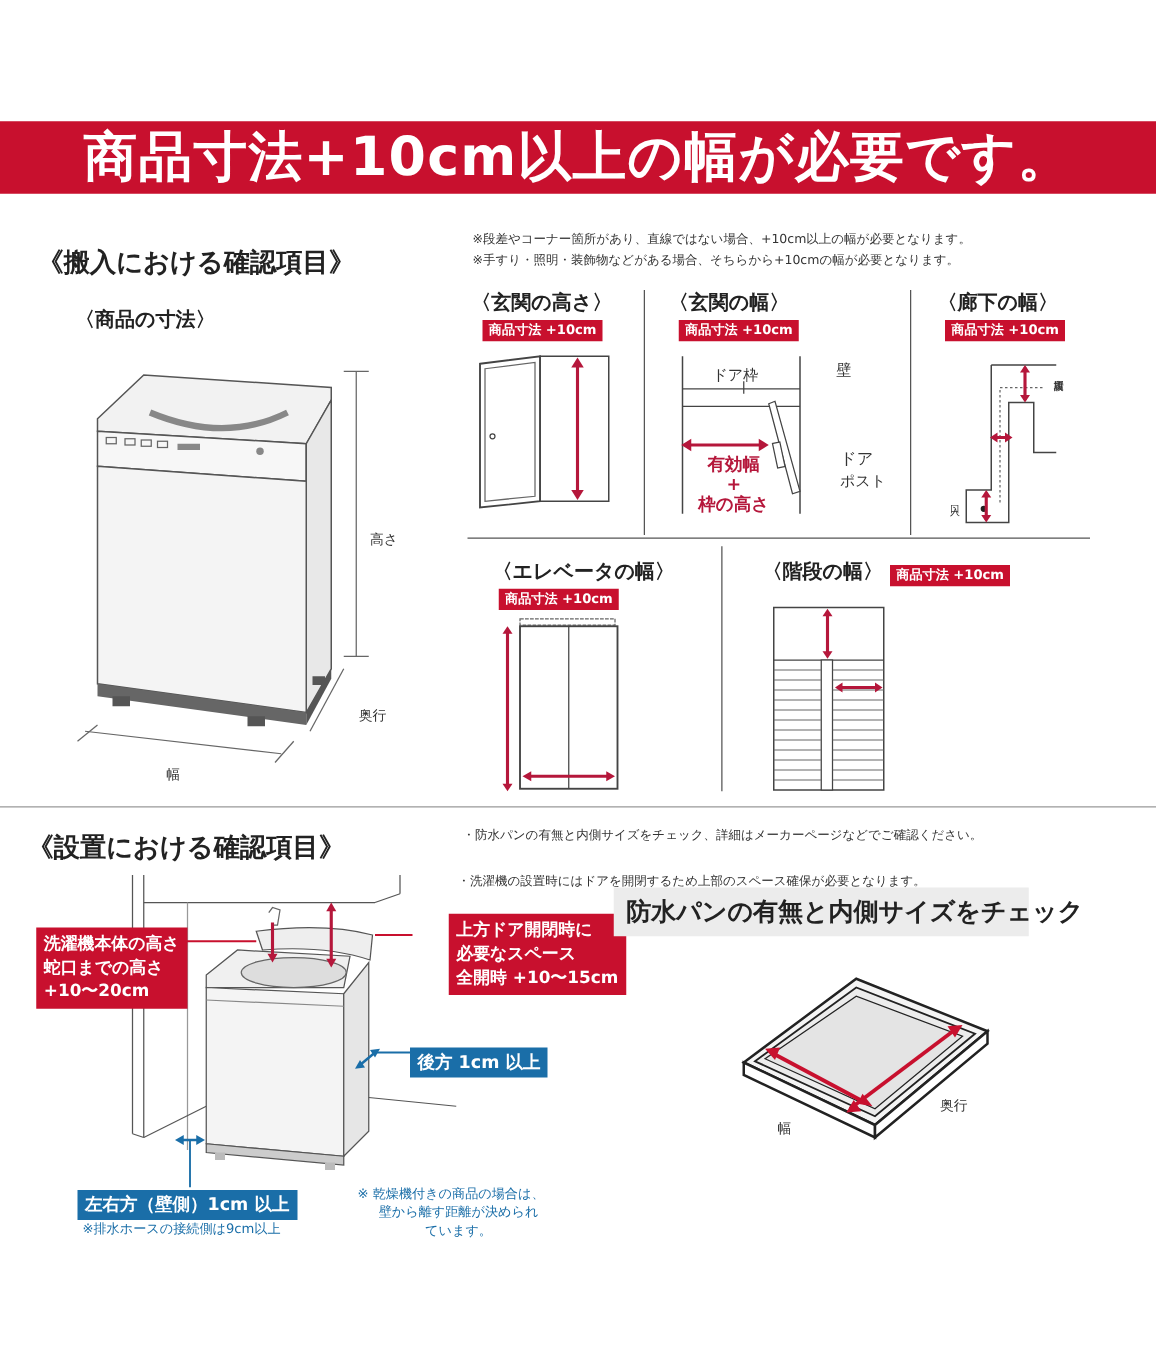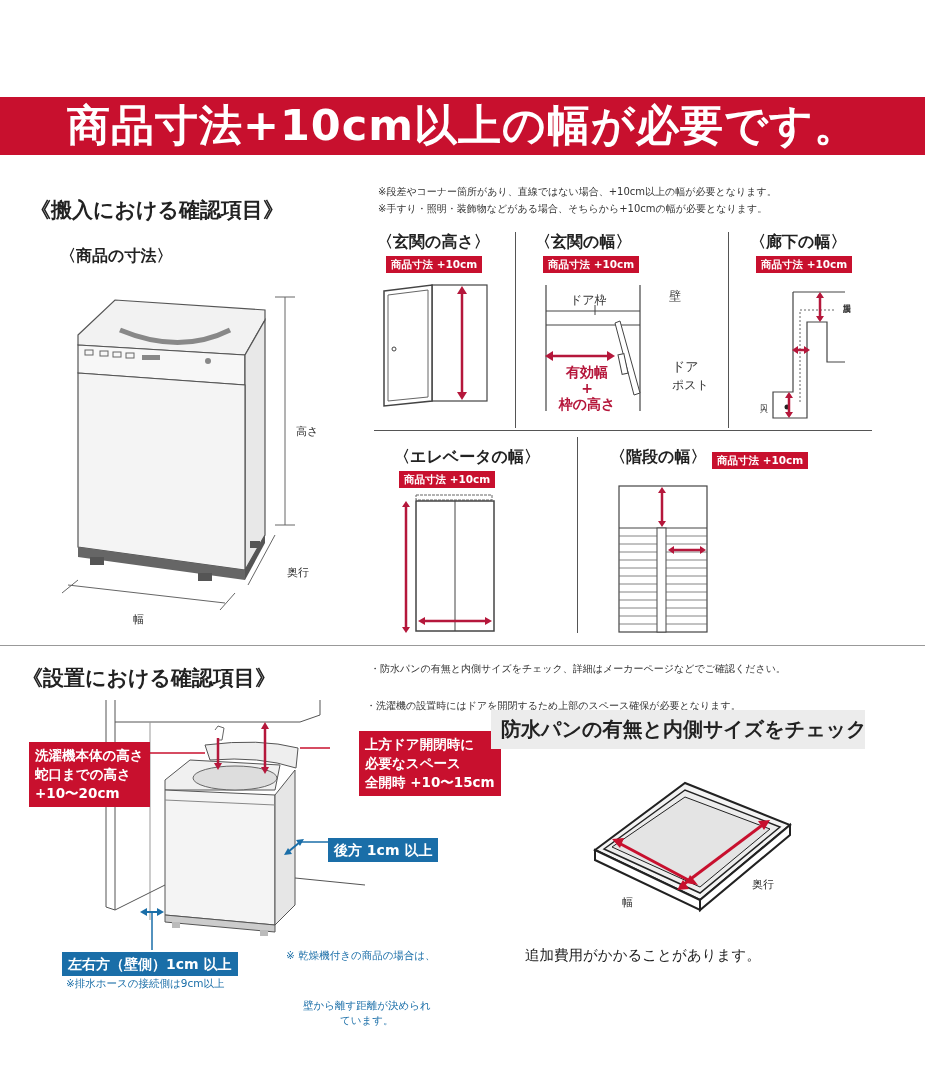--- a/index.html
+++ b/index.html
@@ -245,35 +245,34 @@
 <div class="abs redbox" style="left:316px;top:731px;margin-left:43px;">
   <div>上方ドア開閉時に</div>
   <div>必要なスペース</div>
   <div>全開時 +10〜15cm</div>
 </div>
 <div class="abs bluebox" style="left:328px;top:838px;">後方 1cm 以上</div>
 <div class="abs bluebox" style="left:62px;top:952px;">左右方（壁側）1cm 以上</div>
 <div class="abs bluenote" style="left:66px;top:976px;">※排水ホースの接続側は9cm以上</div>
 <div class="abs bluenote" style="left:286px;top:948px;line-height:15px;text-align:center;">
   <div>※ 乾燥機付きの商品の場合は、</div>
-  <div style="padding-left:12px;margin-top:35px;">壁から離す距離が決められ</div>
+  <div style="padding-left:12px;">壁から離す距離が決められ</div>
   <div style="padding-left:12px;">ています。</div>
 </div>
 
-<div class="abs greyhead" style="left:491px;top:710px;width:374px;">防水パンの有無と内側サイズをチェック</div>
+<div class="abs greyhead" style="left:491px;top:710px;width:332px;">防水パンの有無と内側サイズをチェック</div>
 <svg class="abs" style="left:590px;top:775px;" width="205" height="140">
   <polygon points="5,75 95,8 200,50 110,125" fill="#f4f4f4" stroke="#222" stroke-width="2"></polygon>
   <polygon points="5,75 110,125 110,135 5,85" fill="#fff" stroke="#222" stroke-width="2"></polygon>
   <polygon points="110,125 200,50 200,60 110,135" fill="#fff" stroke="#222" stroke-width="2"></polygon>
   <polygon points="14,74 95,15 190,52 110,118" fill="#ececec" stroke="#222" stroke-width="1.5"></polygon>
   <polygon points="22,72 95,22 180,54 110,112" fill="#e4e4e4" stroke="#222" stroke-width="1"></polygon>
   <line x1="27" y1="67" x2="102" y2="107" stroke="#c8102e" stroke-width="3"></line>
   <polygon points="22,64 34,63 30,73" fill="#c8102e"></polygon>
   <line x1="90" y1="112" x2="175" y2="48" stroke="#c8102e" stroke-width="3"></line>
   <polygon points="180,45 168,46 174,55" fill="#c8102e"></polygon>
   <polygon points="87,115 99,114 93,105" fill="#c8102e"></polygon>
   <polygon points="108,110 96,108 100,100" fill="#c8102e"></polygon>
 </svg>
 <div class="abs lbl" style="left:622px;top:895px;">幅</div>
 <div class="abs lbl" style="left:752px;top:877px;">奥行</div>
 <div class="abs bottom-note" style="left:505px;top:942px;">
-  <div style="padding-left:20px;">追加費用がかかることがあります。</div>
 </div>
 
 </body></html>

